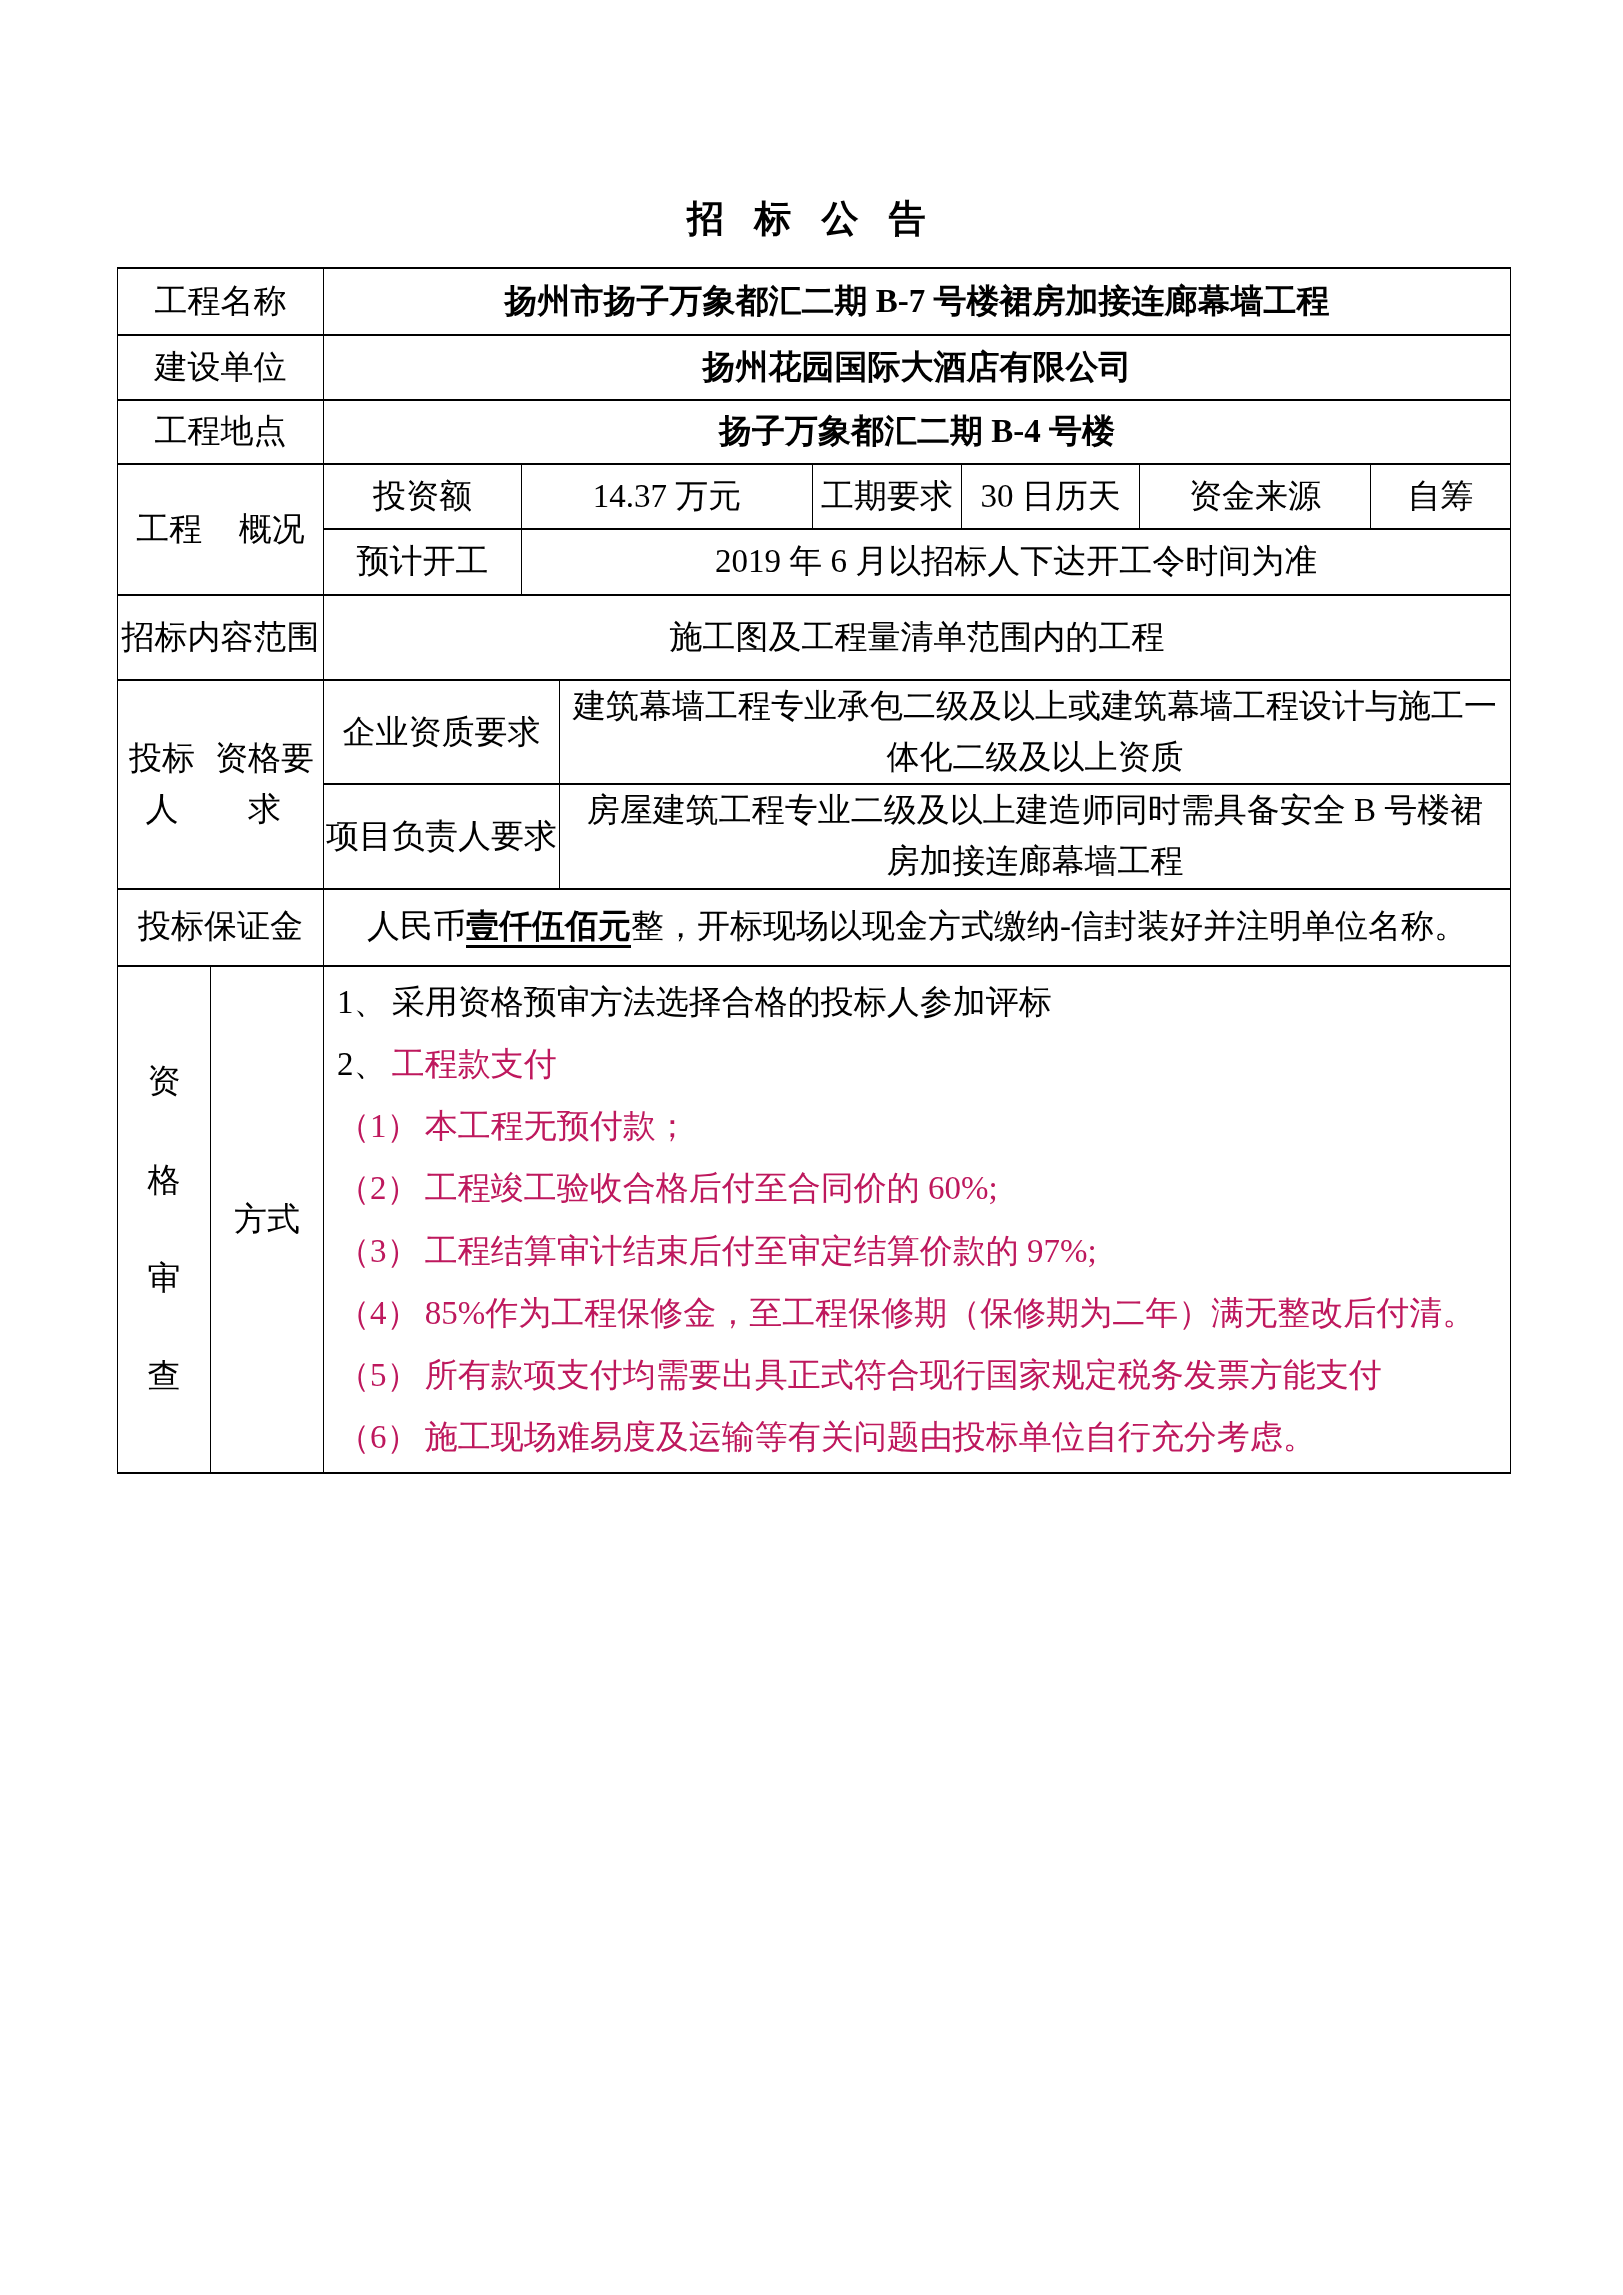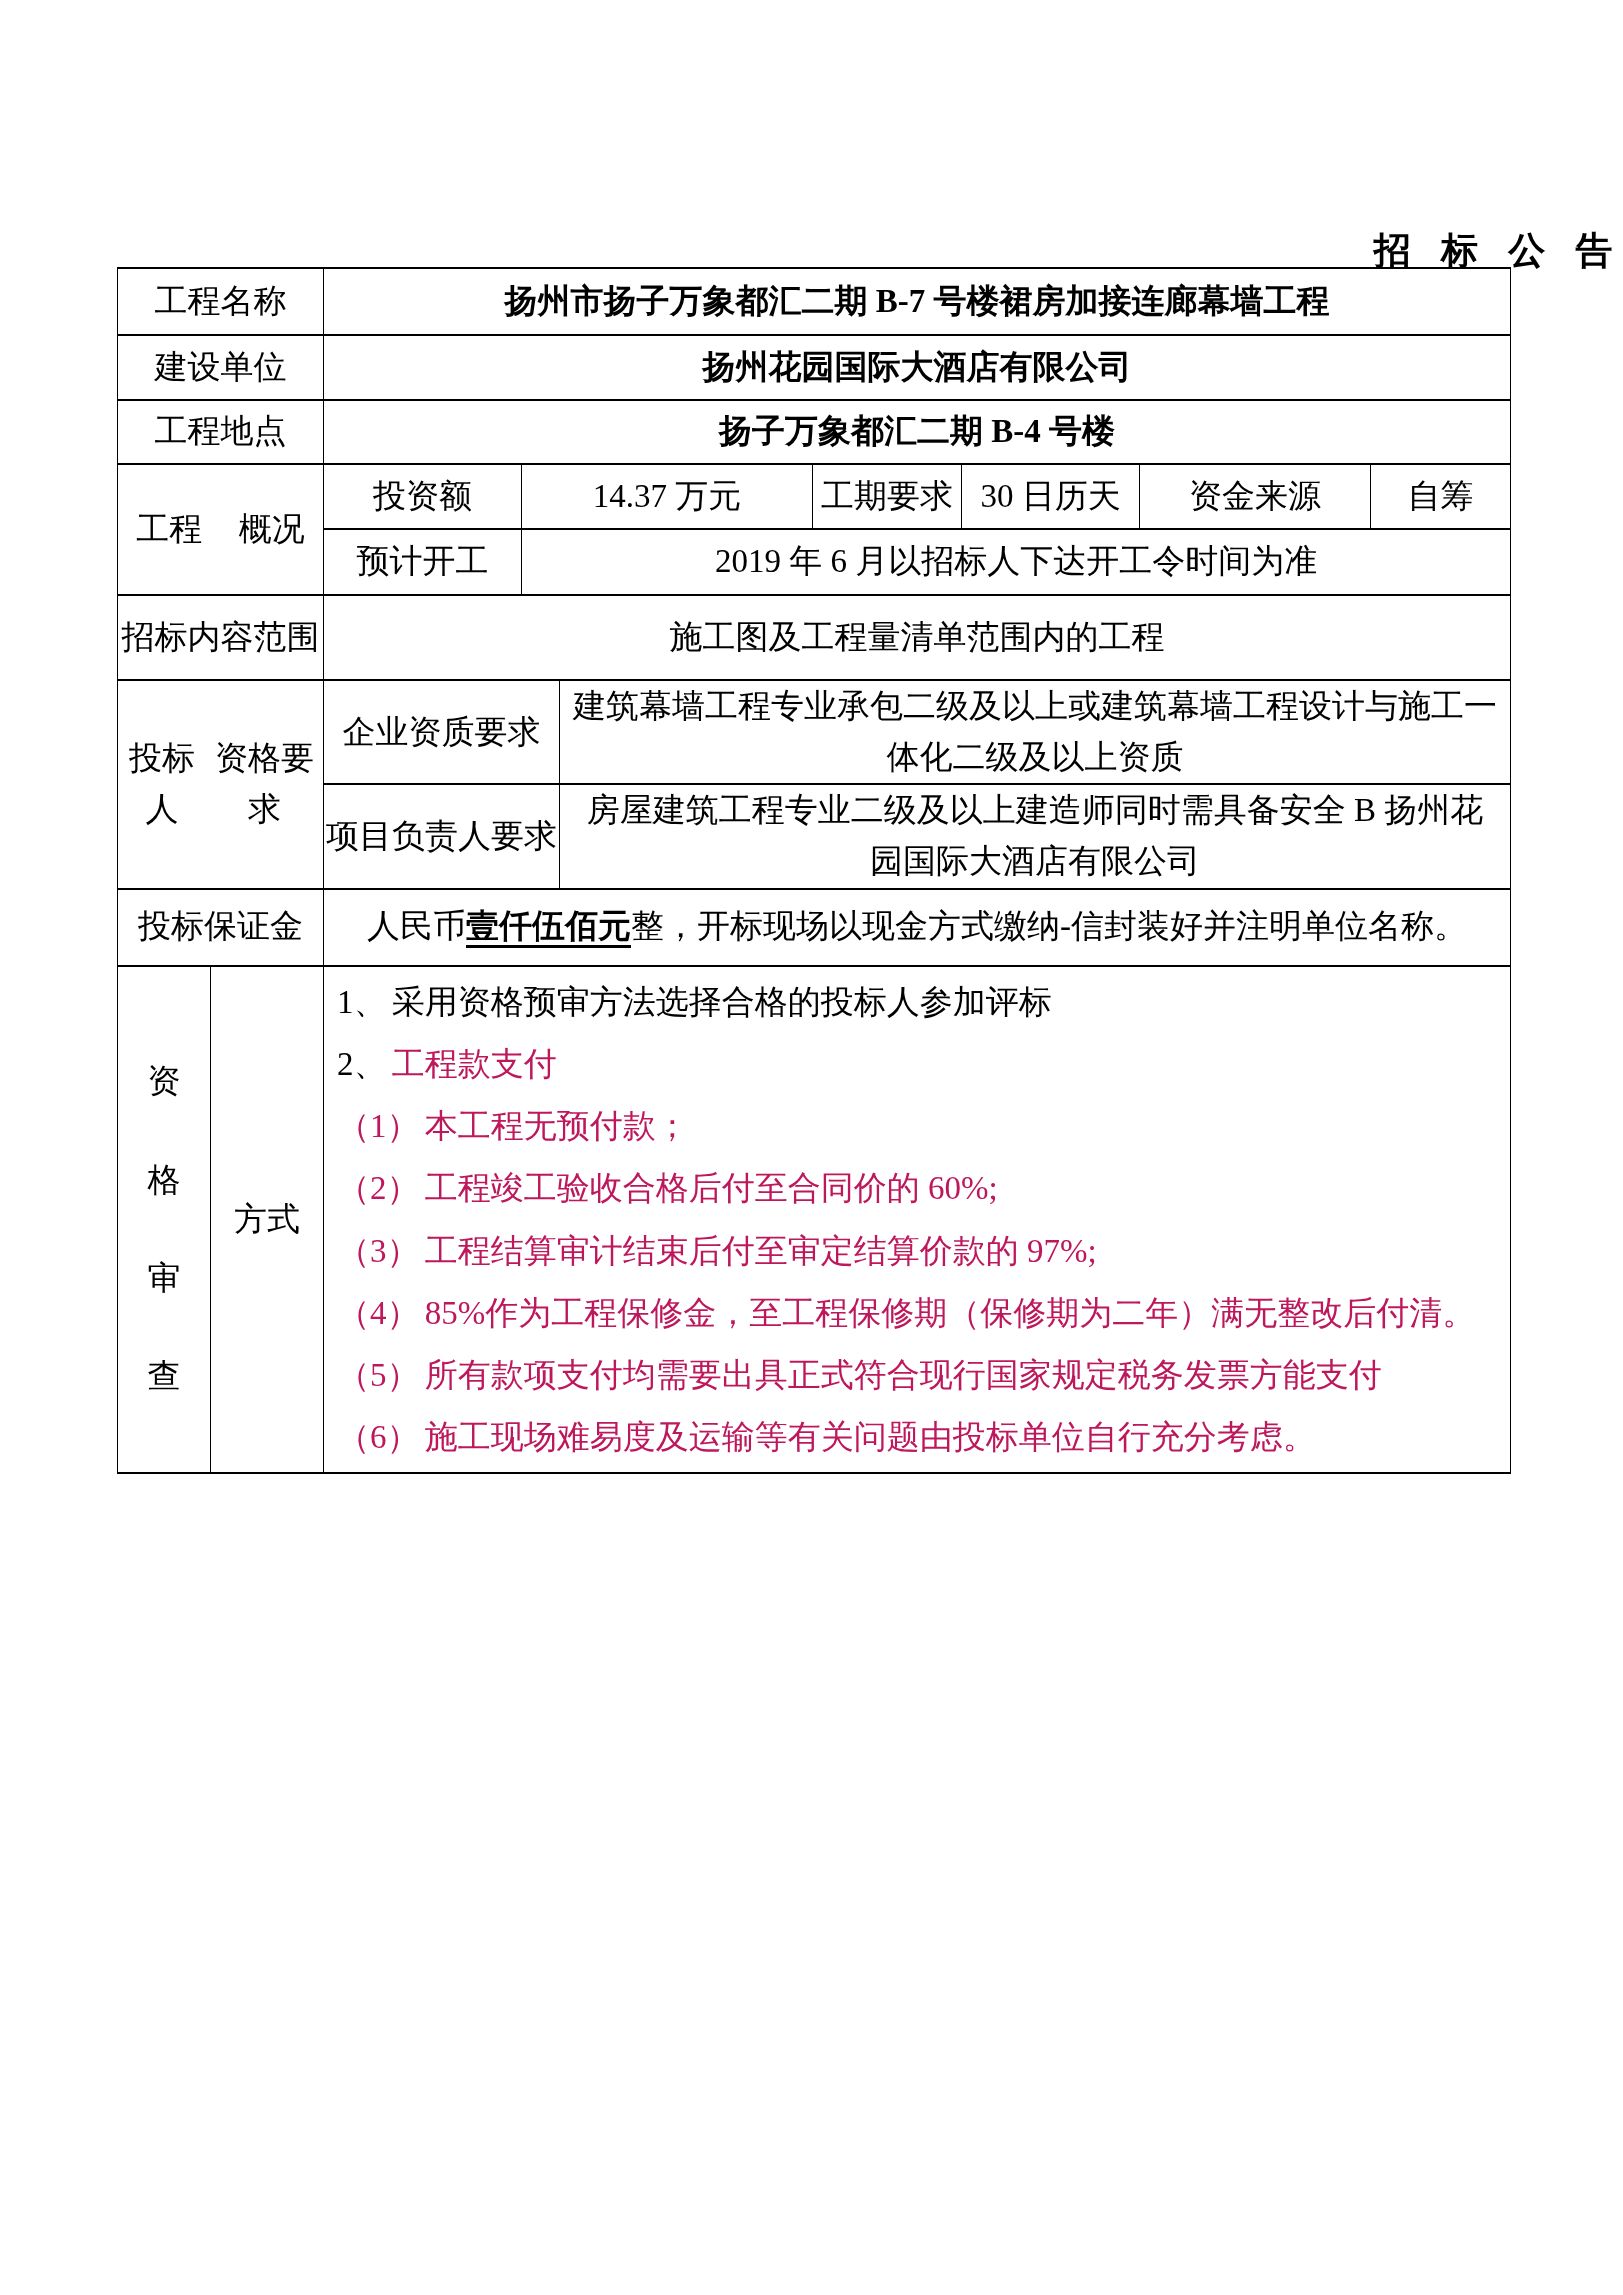--- a/index.html
+++ b/index.html
@@ -4,21 +4,21 @@
 <style>
   * { margin:0; padding:0; box-sizing:border-box; }
   html,body { background:#ffffff; }
   body {
     width:1623px; height:2295px; position:relative;
     font-family:"Liberation Serif","DejaVu Serif",serif;
     color:#000;
   }
   .doc-title {
     position:absolute; top:194px; left:0; width:100%;
-    text-align:right; font-size:37px; font-weight:bold; letter-spacing:10.5px;margin-top:32px;
+    text-align:center; font-size:37px; font-weight:bold; letter-spacing:10.5px;
   }
   table.bid-table {
     position:absolute; left:117px; top:267px; width:1394px;
     border-collapse:collapse; table-layout:fixed;
     font-size:33px; line-height:1.55;
   }
   .bid-table td {
     border-left:1.3px solid #000; border-right:1.3px solid #000;
     border-top:2.6px solid #000; border-bottom:2.6px solid #000;
     vertical-align:middle; text-align:center; padding:0;
@@ -110,21 +110,21 @@
         <span>投标人</span>
         <span>资格要求</span>
       </div>
     </td>
     <td colspan="2">企业资质要求</td>
     <td colspan="5" style="padding:0 11.8px">建筑幕墙工程专业承包二级及以上或建筑幕墙工程设计与施工一体化二级及以上资质</td>
   </tr>
 
   <tr style="height:103px">
     <td colspan="2">项目负责人要求</td>
-    <td colspan="5" style="padding:0 11.8px">房屋建筑工程专业二级及以上建造师同时需具备安全 B 扬州花园国际大酒店有限公司</td>
+    <td colspan="5" style="padding:0 11.8px">房屋建筑工程专业二级及以上建造师同时需具备安全 B 号楼裙房加接连廊幕墙工程</td>
   </tr>
 
   <tr style="height:77px">
     <td colspan="2">投标保证金</td>
     <td colspan="7">
       <span>人民币</span><span class="amount">壹仟伍佰元</span><span>整，开标现场以现金方式缴纳-信封装好并注明单位名称。</span>
     </td>
   </tr>
 
   <tr style="height:505px">

